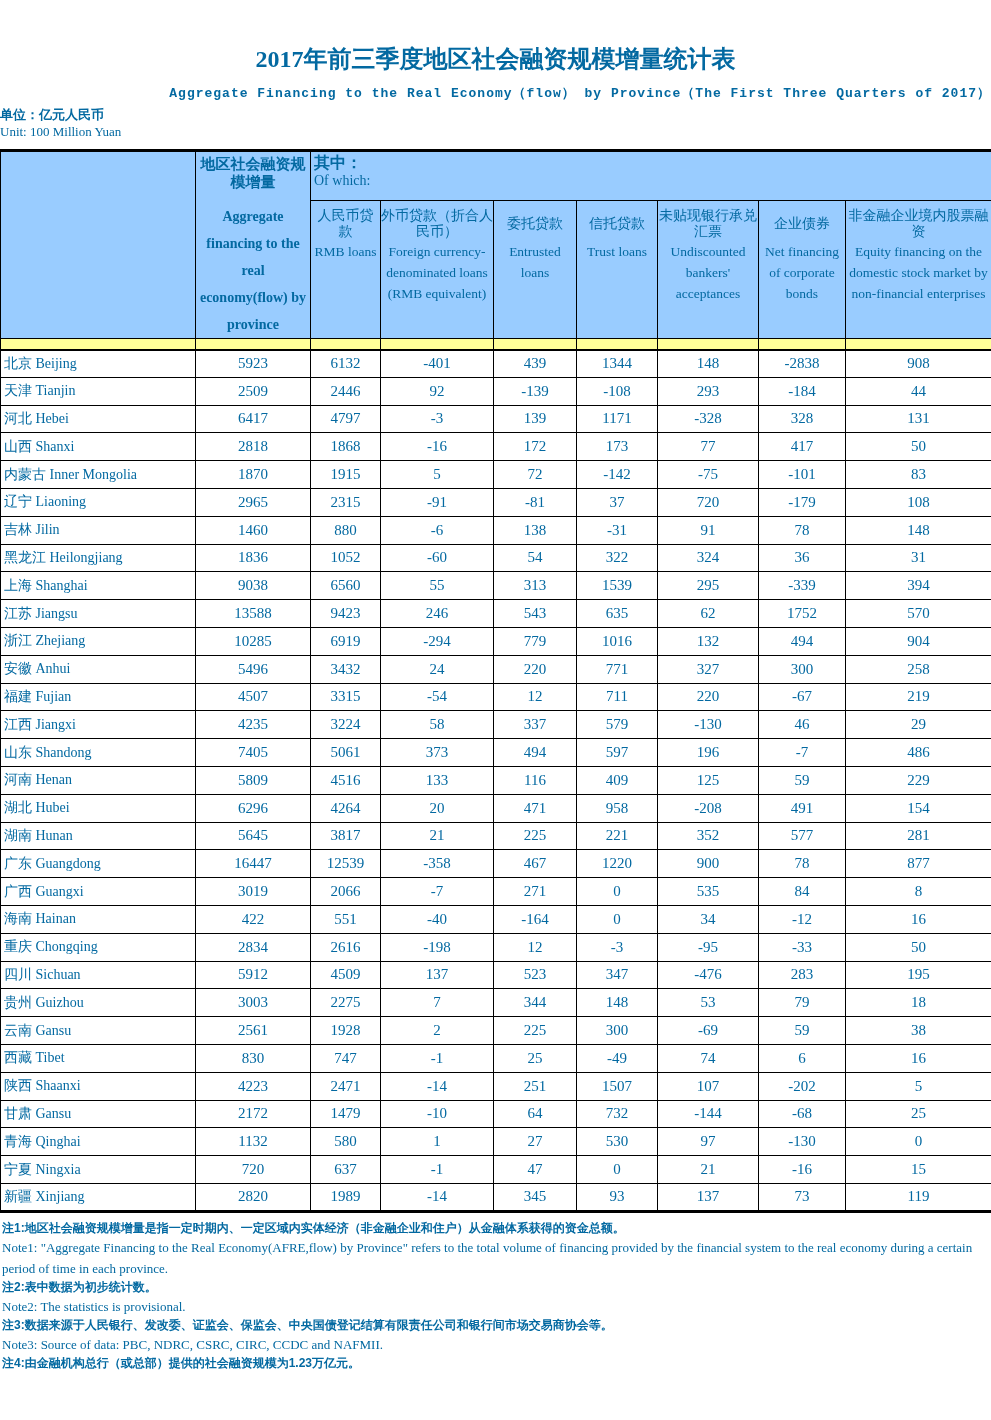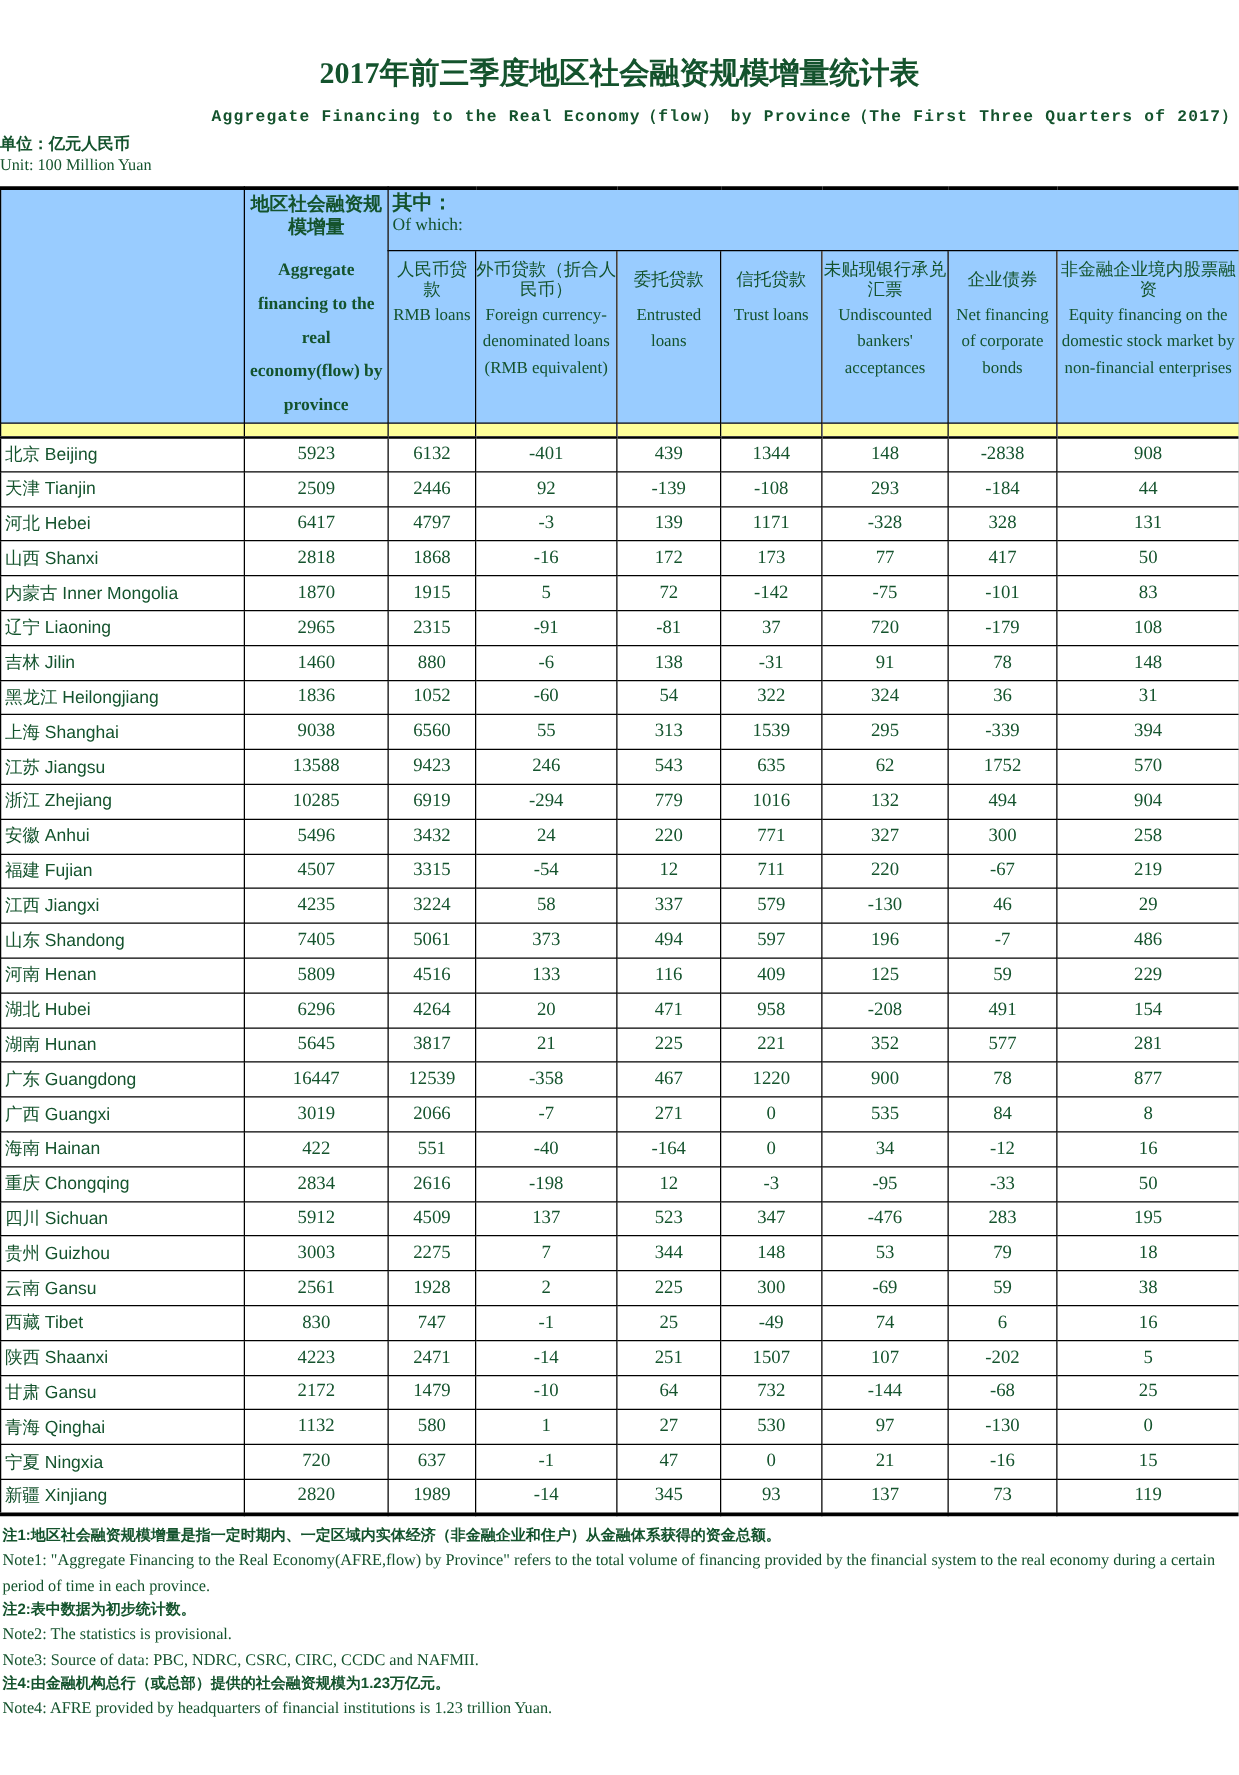--- a/index.html
+++ b/index.html
@@ -4,21 +4,21 @@
 <style>
   :root{
     --header-bg:#99CCFF;
     --band-bg:#FFFF99;
     --border:#000000;
   }
   *{box-sizing:border-box;margin:0;padding:0;}
   html,body{background:#ffffff;}
   .page{
     width:991px;height:1420px;margin:0 auto;background:#ffffff;
-    font-family:"Liberation Serif",serif;color:#14532d;overflow:hidden;border-radius:22px;
+    font-family:"Liberation Serif",serif;color:#0369a1;overflow:hidden;border-radius:22px;
   }
   
   .title{
     padding-top:44px;text-align:center;
     font-family:"Liberation Serif",serif;
     font-weight:bold;font-size:24px;line-height:30px;
   }
   .subtitle{
     margin-top:11px;text-align:right;
     font-family:"Liberation Mono","DejaVu Sans Mono",monospace;
@@ -68,21 +68,21 @@
   }
   th.colhead .en{
     font-size:13.5px;line-height:21px;text-align:center;margin-top:2px;
   }
   tr.band{height:11px;}
   tr.band td{background:var(--band-bg);border-bottom:2px solid var(--border);padding:0;}
   tbody tr{height:27.8px;}
   tbody td{font-size:15px;}
   td.prov{
     text-align:left;padding-left:3px;
-    font-family:Liberation Sans, sans-serif;
+    font-family:Liberation Serif, serif;
     font-size:14px;white-space:nowrap;
   }
   td.num{text-align:center;font-family:"Liberation Serif",serif;}
   
   .notes{padding:7px 4px 0 2px;}
   .note-cn{
     font-family:"Liberation Sans",sans-serif;
     font-weight:bold;font-size:12px;line-height:17px;
   }
   .note-en{
@@ -512,18 +512,18 @@
     <td class="num">119</td>
   </tr>
       </tbody>
   </table>
 
   <div class="notes">
     <div class="note-cn">注1:地区社会融资规模增量是指一定时期内、一定区域内实体经济（非金融企业和住户）从金融体系获得的资金总额。</div>
     <div class="note-en">Note1: "Aggregate Financing to the Real Economy(AFRE,flow) by Province" refers to the total volume of financing provided by the financial system to the real economy during a certain period of time in each province.</div>
     <div class="note-cn">注2:表中数据为初步统计数。</div>
     <div class="note-en">Note2: The statistics is provisional.</div>
+    <div class="note-cn">注3:数据来源于人民银行、发改委、证监会、保监会、中央国债登记结算有限责任公司和银行间市场交易商协会等。</div>
     <div class="note-en">Note3: Source of data: PBC, NDRC, CSRC, CIRC, CCDC and NAFMII.</div>
     <div class="note-cn">注4:由金融机构总行（或总部）提供的社会融资规模为1.23万亿元。</div>
-    <div class="note-en">Note4: AFRE provided by headquarters of financial institutions is 1.23 trillion Yuan.</div>
   </div>
 
 </div>
 
 </body></html>

